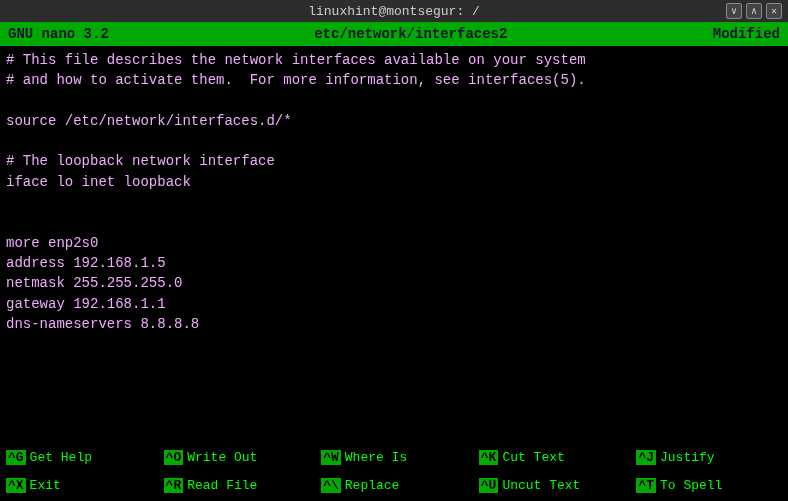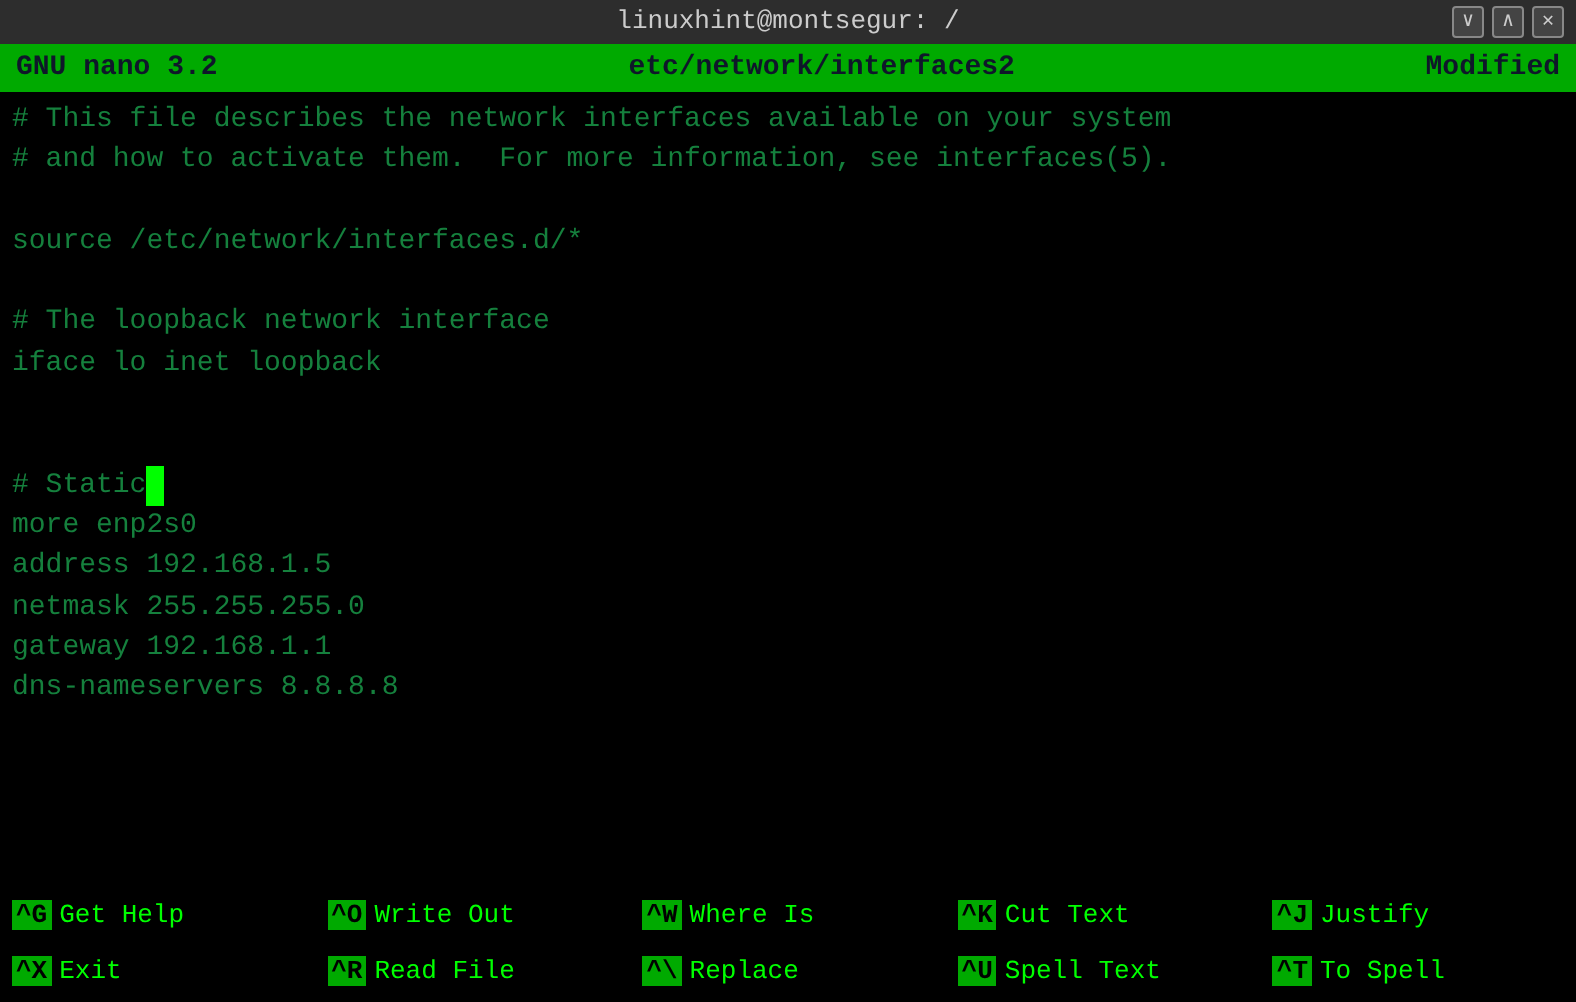--- a/index.html
+++ b/index.html
@@ -12,21 +12,21 @@
     }
 
     
     #titlebar {
       background: #2d2d2d;
       color: #ccc;
       text-align: center;
       font-size: 13px;
       padding: 3px 0;
       display: flex;
-      align-items: flex-start;
+      align-items: center;
       justify-content: center;
       position: relative;
       height: 22px;
     }
     #titlebar-controls {
       position: absolute;
       right: 6px;
       display: flex;
       gap: 4px;
     }
@@ -53,21 +53,21 @@
       align-items: center;
       padding: 2px 8px;
       font-size: 14px;
       font-weight: bold;
       height: 24px;
     }
 
     
     #editor {
       background: #000;
-      color: #15803d;
+      color: #f0abfc;
       font-size: 14px;
       padding: 4px 6px;
       height: 395px;
       overflow: hidden;
       line-height: 1.45;
     }
 
     .line {
       white-space: pre;
       min-height: 1.45em;
@@ -132,21 +132,20 @@
 <div id="editor">
 <div class="line"># This file describes the network interfaces available on your system</div>
     <div class="line"># and how to activate them.  For more information, see interfaces(5).</div>
     <div class="line"></div>
     <div class="line">source /etc/network/interfaces.d/*</div>
     <div class="line"></div>
     <div class="line"># The loopback network interface</div>
     <div class="line">iface lo inet loopback</div>
     <div class="line"></div>
     <div class="line"></div>
-    <div class="line"># Static<span class="cursor"> </span></div>
     <div class="line">more enp2s0</div>
     <div class="line">address 192.168.1.5</div>
     <div class="line">netmask 255.255.255.0</div>
     <div class="line">gateway 192.168.1.1</div>
     <div class="line">dns-nameservers 8.8.8.8</div>
   </div>
 
 <div id="bottom-bar" style="grid-template-columns: repeat(5, 1fr); grid-template-rows: repeat(2, 1fr);">
 <div class="shortcut">
       <span class="shortcut-key">^G</span>
@@ -175,19 +174,19 @@
     <div class="shortcut">
       <span class="shortcut-key">^R</span>
       <span class="shortcut-label">Read File</span>
     </div>
     <div class="shortcut">
       <span class="shortcut-key">^\</span>
       <span class="shortcut-label">Replace</span>
     </div>
     <div class="shortcut">
       <span class="shortcut-key">^U</span>
-      <span class="shortcut-label">Spell Text</span>
+      <span class="shortcut-label">Uncut Text</span>
     </div>
     <div class="shortcut">
       <span class="shortcut-key">^T</span>
       <span class="shortcut-label">To Spell</span>
     </div>
   </div>
 
 </body></html>

